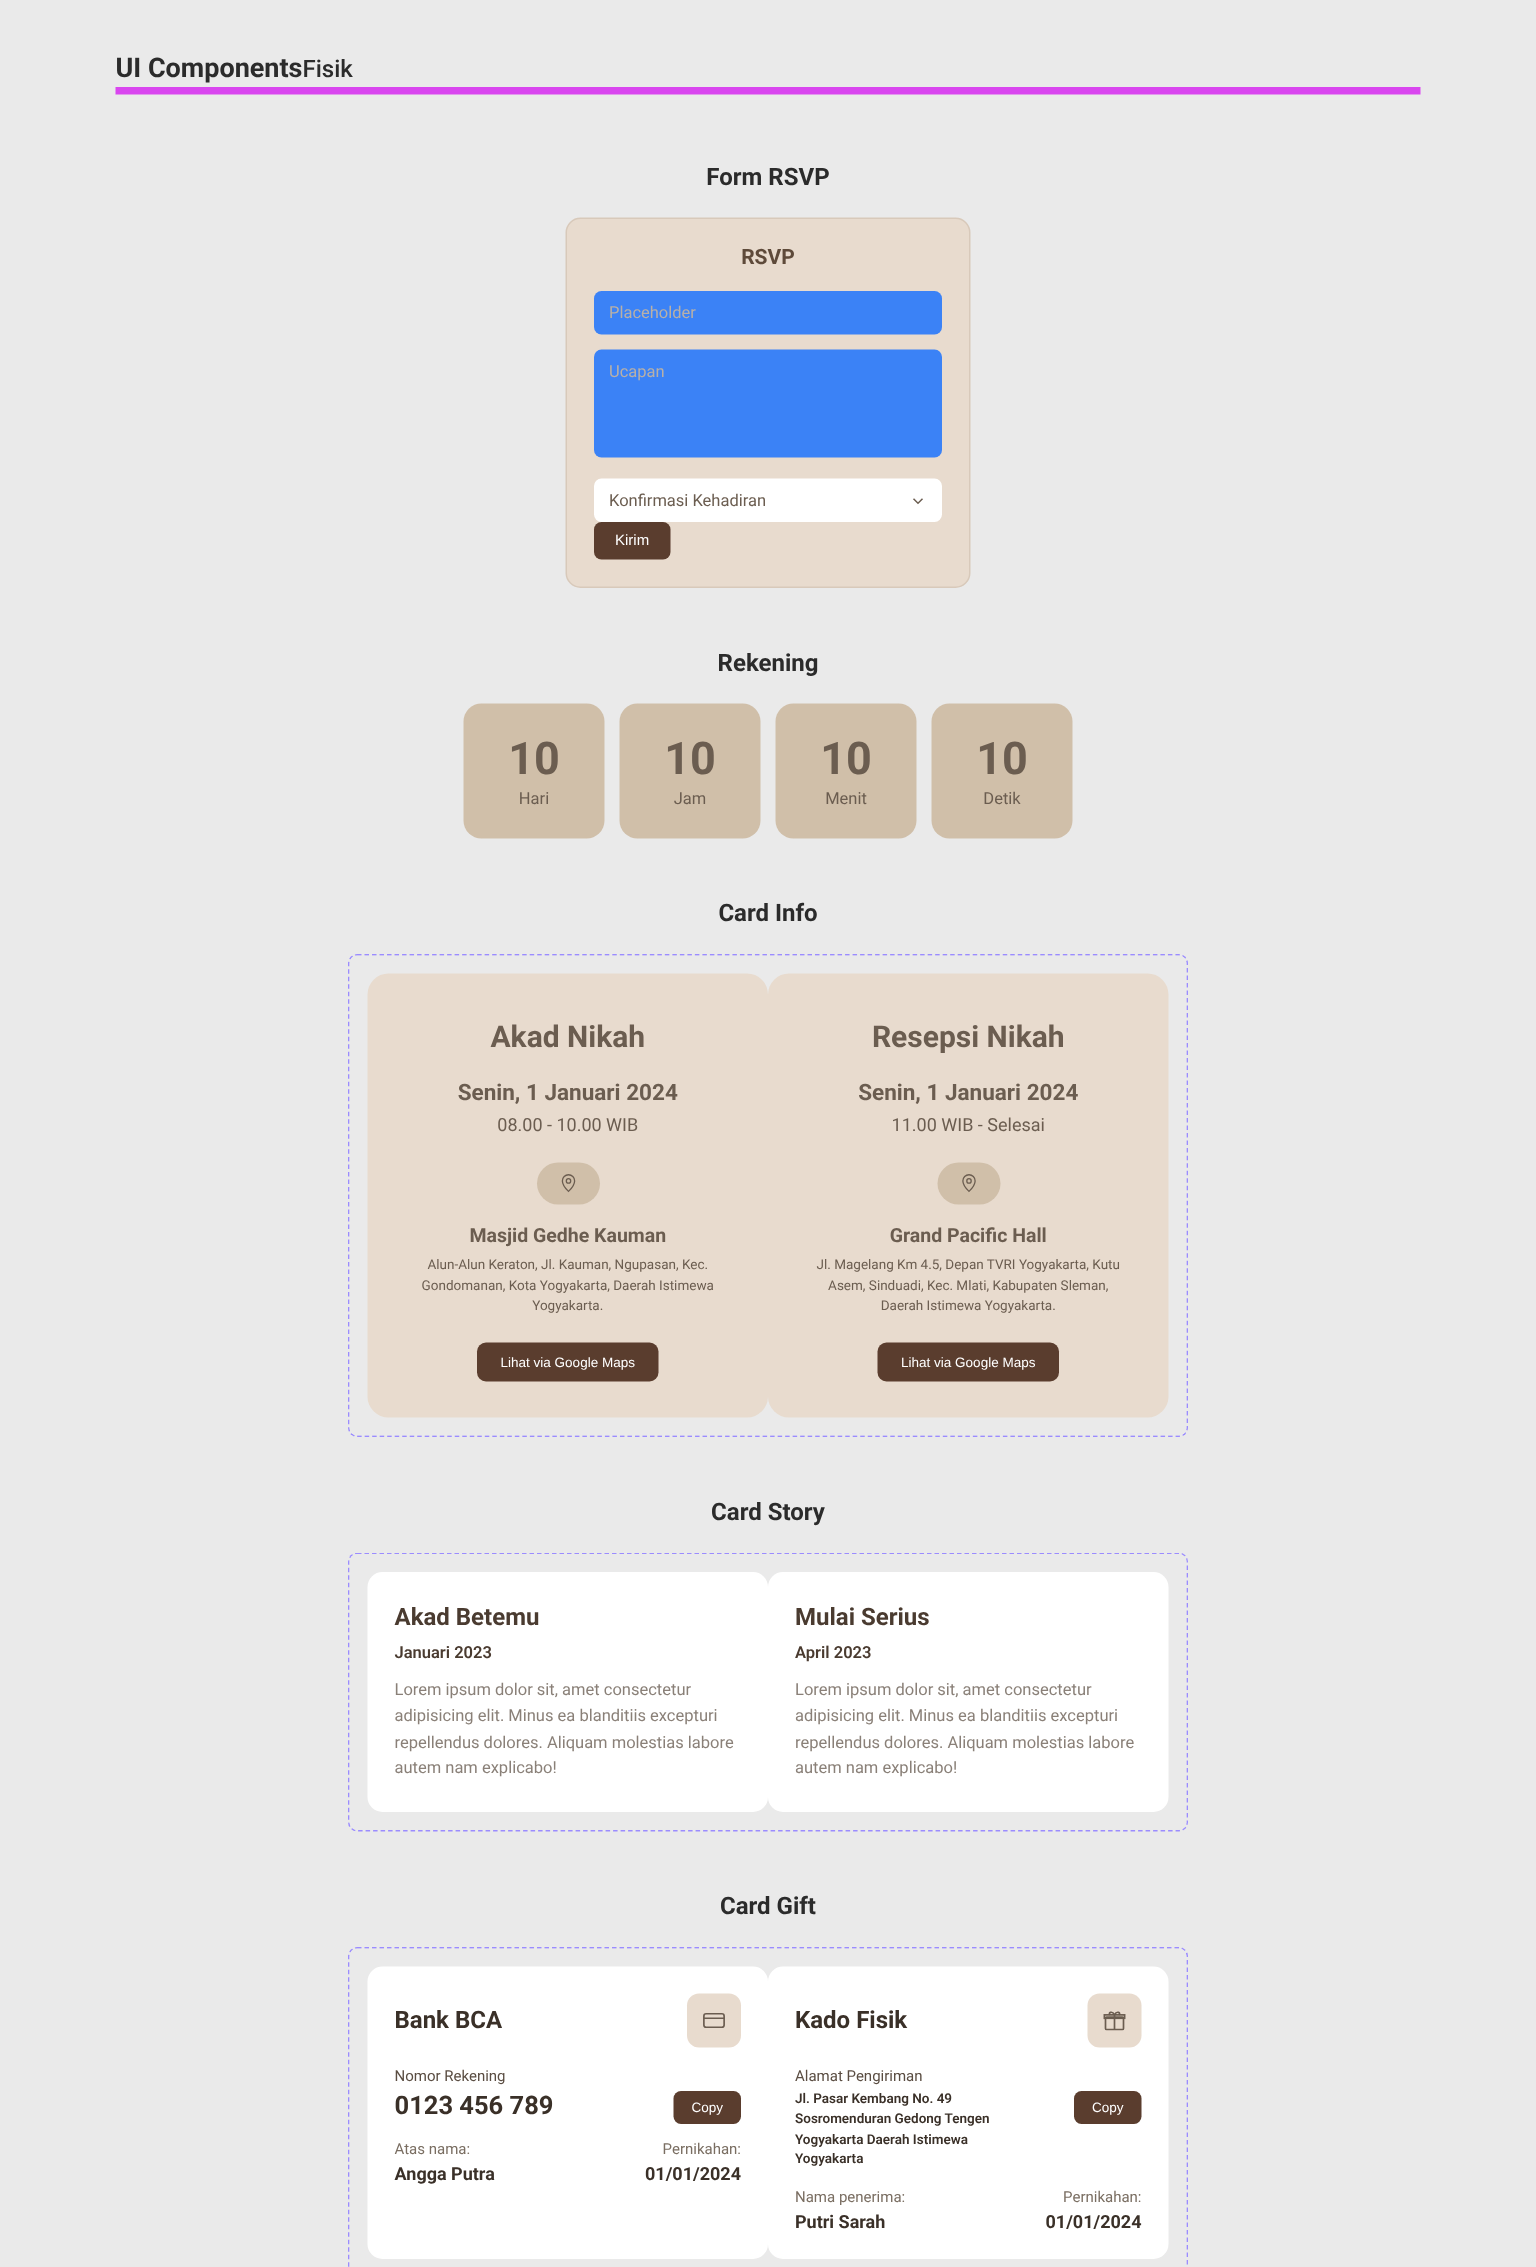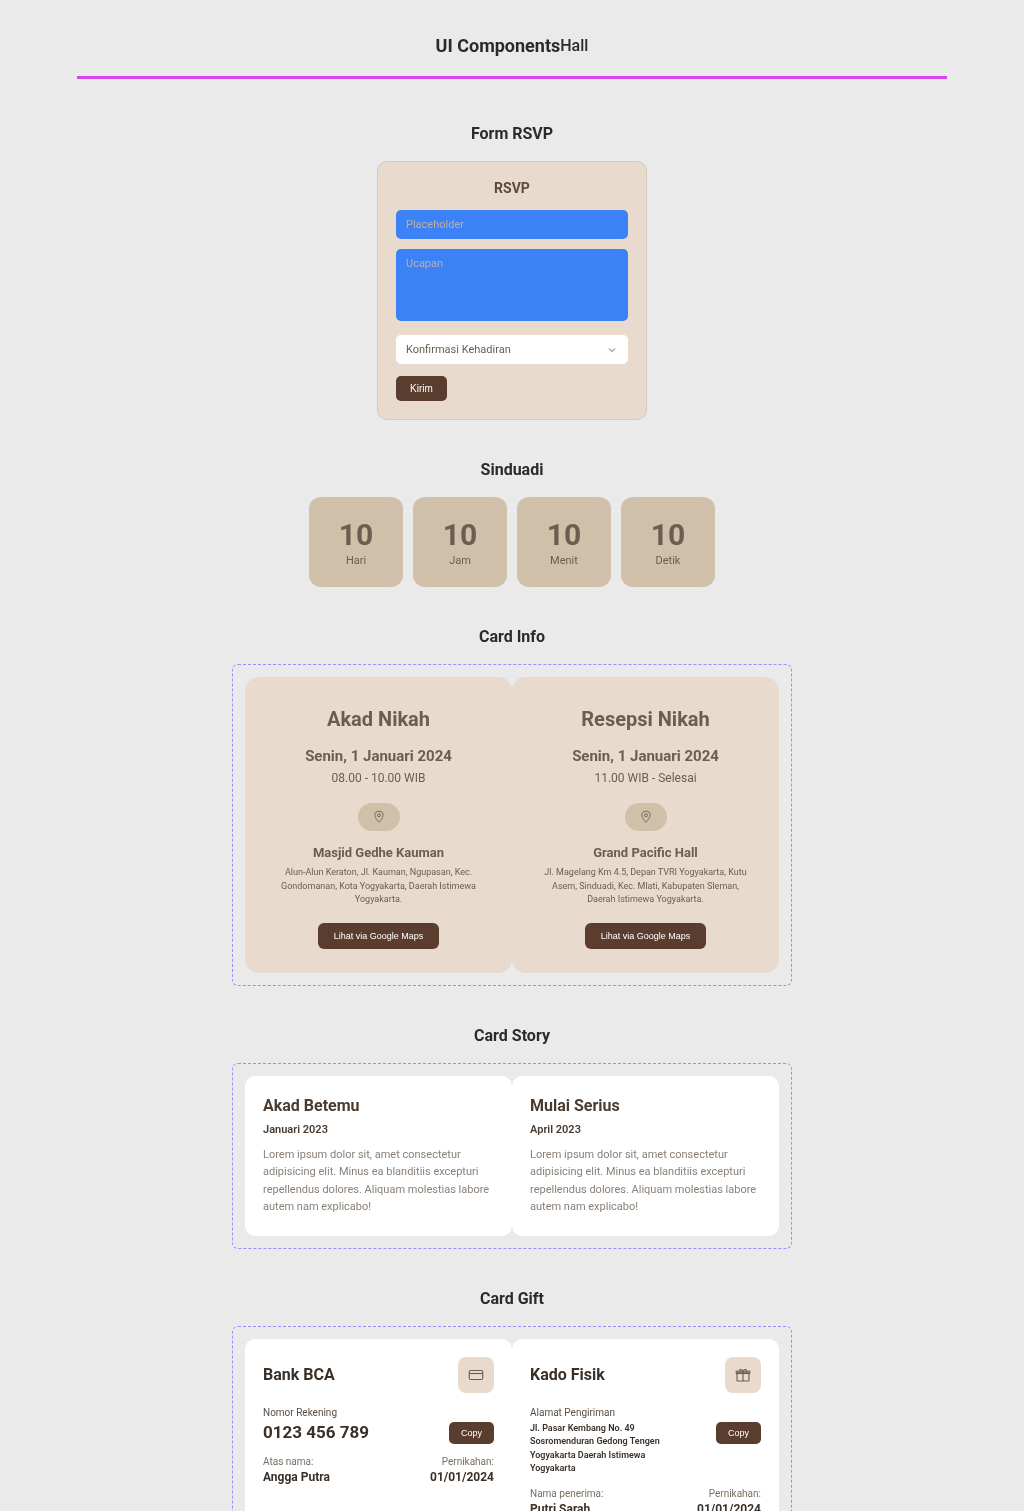--- a/index.html
+++ b/index.html
@@ -1,27 +1,27 @@
 <!DOCTYPE html>
 <html><head>
 <meta charset="utf-8">
 <style>
 *{box-sizing:border-box;margin:0;padding:0;}
 body{background:#eaeaea;font-family:-apple-system,BlinkMacSystemFont,"Segoe UI",Roboto,sans-serif;color:#2b2b2b;}
 .wrap{width:870px;margin:0 auto;padding:35px 0 60px;}
-.hdr{display:flex;justify-content:center;align-items:center;padding-bottom:20px;border-bottom:3px solid #d946ef;margin-bottom:45px;}
+.hdr{display:flex;justify-content:flex-start;align-items:center;padding-bottom:2px;border-bottom:5px solid #d946ef;margin-bottom:45px;}
 .hdr h1{font-size:18px;font-weight:700;}
 .hdr .brand{font-size:16px;font-weight:500;color:#2b2b2b;}
 .sect-title{text-align:center;font-size:16px;font-weight:700;margin-bottom:18px;color:#2b2b2b;}
 .rsvp-card{width:270px;margin:0 auto 40px;background:#e8dbce;border:1px solid #d8c9ba;border-radius:10px;padding:18px;}
 .rsvp-card .rsvp-title{text-align:center;font-size:14px;font-weight:700;color:#5e4a3a;margin-bottom:14px;}
 .rsvp-card input,.rsvp-card textarea{width:100%;background:#3b82f6;border:none;border-radius:5px;padding:8px 10px;font-size:11px;color:#333;margin-bottom:10px;font-family:inherit;}
 .rsvp-card textarea{height:72px;resize:none;}
 .rsvp-card input::placeholder,.rsvp-card textarea::placeholder{color:#b8b0a8;}
-.rsvp-select{width:100%;background:#fff;border-radius:5px;padding:8px 10px;font-size:11px;margin-bottom:12px;display:flex;justify-content:space-between;align-items:center;cursor:pointer;color:#6b5d50;}
+.rsvp-select{width:100%;background:#fff;border-radius:5px;padding:8px 10px;font-size:11px;display:flex;justify-content:space-between;align-items:center;cursor:pointer;color:#6b5d50;}
 .rsvp-select svg{width:12px;height:12px;}
 .rsvp-send{background:#5a3d2e;color:#fff;border:none;border-radius:5px;padding:7px 14px;font-size:10px;cursor:pointer;}
 .countdown-row{display:flex;justify-content:center;gap:10px;margin-bottom:40px;}
 .cd-box{width:94px;height:90px;background:#d0bfa9;border-radius:12px;display:flex;flex-direction:column;align-items:center;justify-content:center;}
 .cd-box .num{font-size:30px;font-weight:700;color:#6b5d50;}
 .cd-box .lbl{font-size:11px;color:#6b5d50;margin-top:2px;text-align:right;}
 .dash-box{border:1px dashed #9b8cff;border-radius:6px;padding:12px;margin:0 auto 40px;}
 .cards-row{display:flex;}
 .info-card{flex:1;background:#e8dbce;border-radius:14px;padding:30px 18px 24px;text-align:center;color:#6b5d50;position:relative;overflow:hidden;}
 .info-card h3{font-size:20px;font-weight:700;margin-bottom:16px;color:#6b5d50;}
@@ -55,38 +55,38 @@
 .dash-4{width:560px;}
 .dash-5{width:560px;}
 .dash-6{width:560px;}
 </style>
 </head>
 <body>
 
 <div class="wrap">
   <div class="hdr">
     <h1>UI Components</h1>
-    <span class="brand">Hall</span>
+    <span class="brand">Fisik</span>
   </div>
 
   <div class="sect-title">Form RSVP</div>
   <div class="rsvp-card">
     <div class="rsvp-title">RSVP</div>
     <input placeholder="Placeholder" style="">
     <textarea placeholder="Ucapan" style=""></textarea>
     <div class="rsvp-select">
       <span>Konfirmasi Kehadiran</span>
       <svg viewBox="0 0 24 24">
           <path d="M6 9l6 6 6-6" fill="none" stroke="#6b5d50" stroke-width="2"></path>
         </svg>
     </div>
     <button class="rsvp-send">Kirim</button>
   </div>
 
-  <div class="sect-title">Sinduadi</div>
+  <div class="sect-title">Rekening</div>
   <div class="countdown-row">
     <div class="cd-box">
       <div class="num">10</div>
       <div class="lbl">Hari</div>
     </div>
     <div class="cd-box">
       <div class="num">10</div>
       <div class="lbl">Jam</div>
     </div>
     <div class="cd-box">

